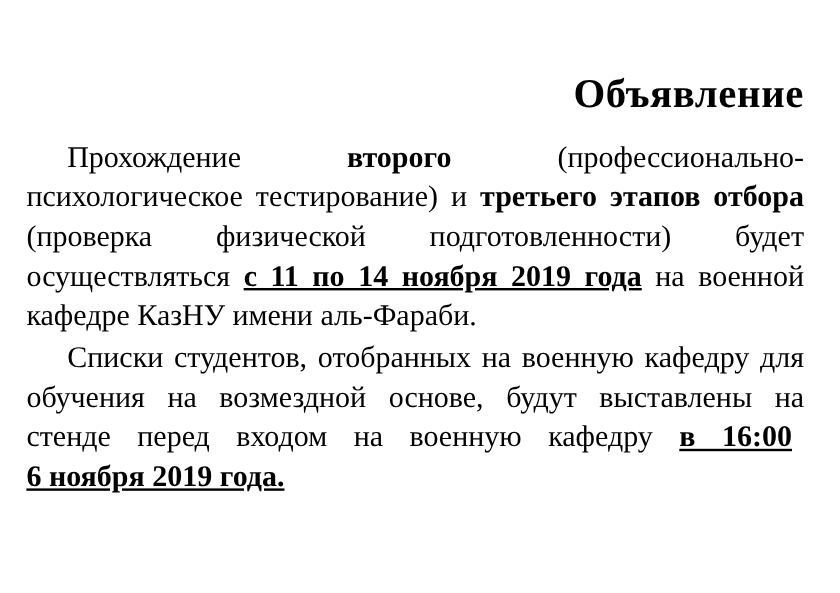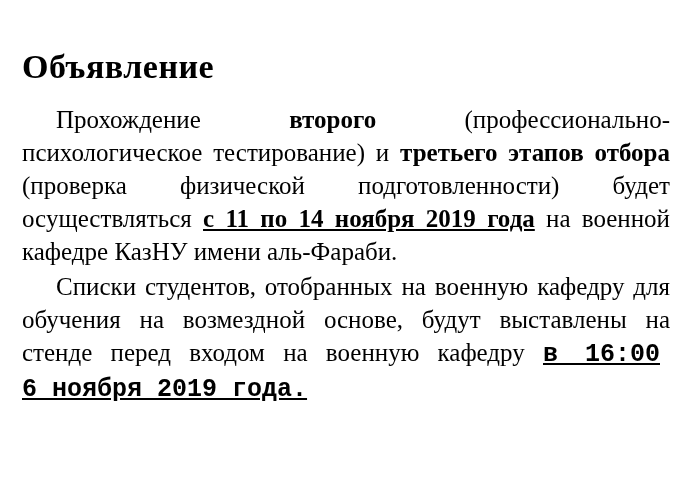--- a/index.html
+++ b/index.html
@@ -14,25 +14,25 @@
     color: #000000;
     overflow: hidden;
   }
   .page {
     width: 700px;
     height: 494px;
     box-sizing: border-box;
     padding: 44px 30px 10px 22px;
   }
   .doc-title {
-    text-align: left;
+    text-align: right;
     font-size: 34px;
     font-weight: bold;
     letter-spacing: 0.5px;
-    margin: 4px 0 18px 0;
+    margin: 16px 0 18px 0;
     line-height: 1.1;
   }
   .para {
     font-size: 25px;
     line-height: 1.32;
     text-align: justify;
     text-justify: inter-word;
     margin: 0 0 0 0;
     text-indent: 34px;
   }
@@ -46,21 +46,20 @@
   b {
     font-weight: bold;
   }
   .bu {
     font-weight: bold;
     text-decoration: underline;
     text-underline-offset: 2px;
   }
   .nowrap {
     white-space: nowrap;
-    font-family: Liberation Mono, monospace;
   }
   .gap {
     display: inline-block;
     width: 10px;
   }
 </style>
 </head>
 <body>
 
 <div class="page">

